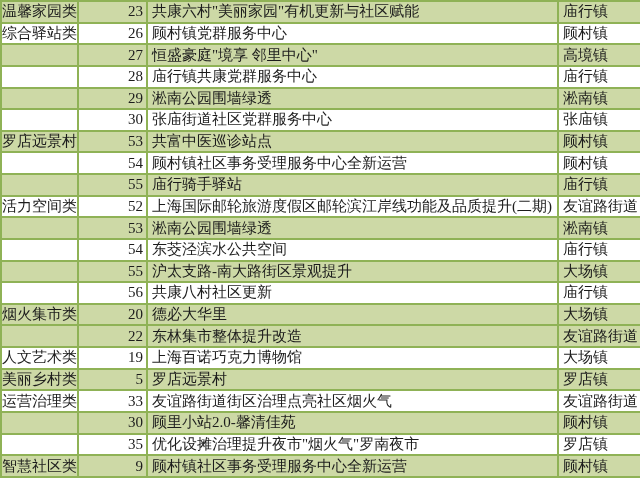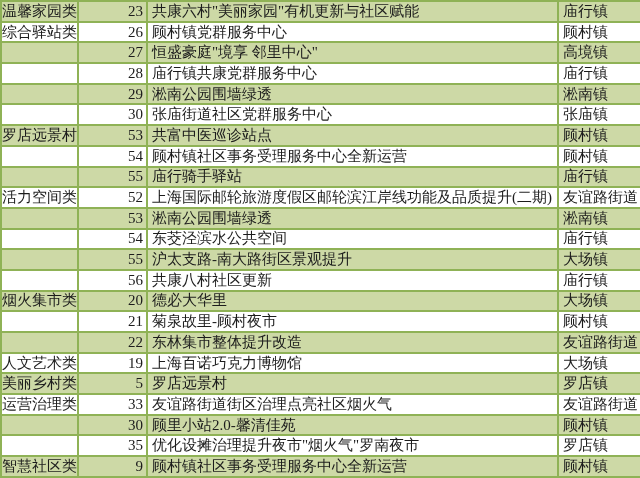--- a/index.html
+++ b/index.html
@@ -133,26 +133,20 @@
     <td class="num">56</td>
     <td class="name">共康八村社区更新</td>
     <td class="town">庙行镇</td>
   </tr>
       <tr class="green">
     <td class="cat">烟火集市类</td>
     <td class="num">20</td>
     <td class="name">德必大华里</td>
     <td class="town">大场镇</td>
   </tr>
-      <tr class="white">
-    <td class="cat"></td>
-    <td class="num">21</td>
-    <td class="name">菊泉故里-顾村夜市</td>
-    <td class="town">顾村镇</td>
-  </tr>
       <tr class="green">
     <td class="cat"></td>
     <td class="num">22</td>
     <td class="name">东林集市整体提升改造</td>
     <td class="town">友谊路街道</td>
   </tr>
       <tr class="white">
     <td class="cat">人文艺术类</td>
     <td class="num">19</td>
     <td class="name">上海百诺巧克力博物馆</td>

